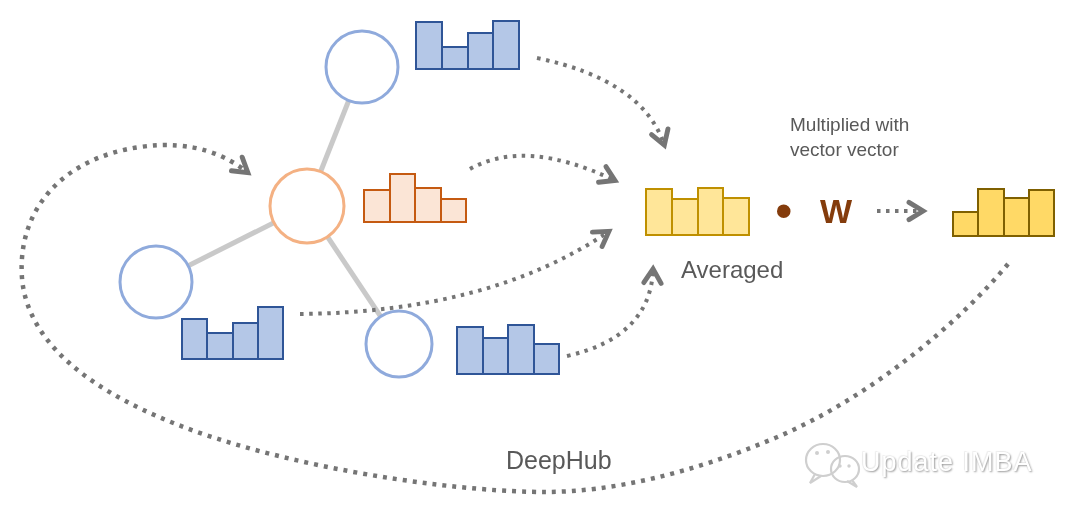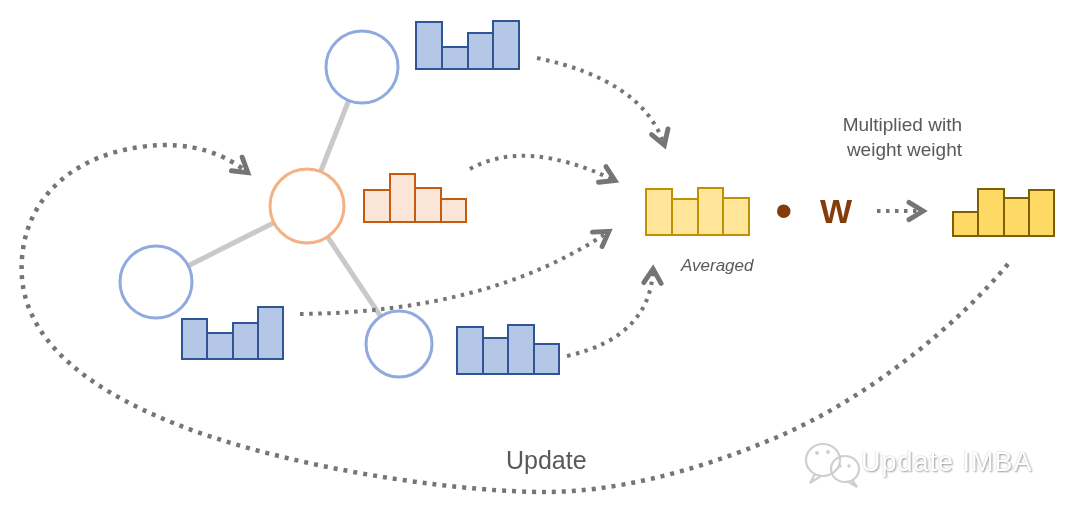--- a/index.html
+++ b/index.html
@@ -28,22 +28,22 @@
 
   .hist{position:absolute;display:flex;align-items:flex-end;z-index:3;}
   .hist .bar{flex:1 1 0;box-sizing:border-box;border:2px solid;margin-left:-2px;}
   .hist .bar:first-child{margin-left:0;}
   .bar.f-blue{background:var(--blue-fill);border-color:var(--blue-stroke);}
   .bar.f-orange{background:var(--orange-fill);border-color:var(--orange-stroke);}
   .bar.f-yellow{background:var(--yellow-fill);border-color:var(--yellow-stroke);}
   .bar.f-gold{background:var(--gold-fill);border-color:var(--gold-stroke);}
 
   .lbl{position:absolute;color:var(--text);z-index:4;}
-  .lbl-multiplied{left:790px;top:112px;width:172px;text-align:right;font-size:19px;line-height:25px;}
-  .lbl-averaged{left:681px;top:256px;font-size:17px;font-style:italic;}
+  .lbl-multiplied{left:790px;top:112px;width:172px;text-align:left;font-size:19px;line-height:25px;}
+  .lbl-averaged{left:681px;top:256px;font-size:24px;}
   .lbl-update{left:506px;top:446px;font-size:25px;}
   .dot-op{position:absolute;left:775px;top:186px;height:50px;line-height:50px;font-size:50px;color:var(--accent-w);z-index:4;}
   .w-sym{position:absolute;left:820px;top:192px;font-size:34px;font-weight:bold;color:var(--accent-w);z-index:4;}
   .watermark-text{position:absolute;left:861px;top:447px;font-size:27px;letter-spacing:1px;color:#ffffff;
     text-shadow:1px 1px 2px #9a9a9a, -1px -1px 1px #efefef;z-index:4;}
 </style>
 </head>
 <body>
 
 <div class="canvas">
@@ -117,21 +117,21 @@
     </div>
   <div class="hist" style="left:952px;top:188px;width:103px;height:49px;">
       <div class="bar f-gold" style="height: 53%;"></div>
       <div class="bar f-gold" style="height: 100%;"></div>
       <div class="bar f-gold" style="height: 82%;"></div>
       <div class="bar f-gold" style="height: 98%;"></div>
     </div>
 
   <div class="lbl lbl-multiplied">
     <div>Multiplied with</div>
-    <div>weight weight</div>
+    <div>vector vector</div>
   </div>
   <div class="lbl lbl-averaged">Averaged</div>
-  <div class="lbl lbl-update">Update</div>
+  <div class="lbl lbl-update">DeepHub</div>
   <div class="dot-op">•</div>
   <div class="w-sym">W</div>
   <div class="watermark-text">Update IMBA</div>
 
 </div>
 
 </body></html>

